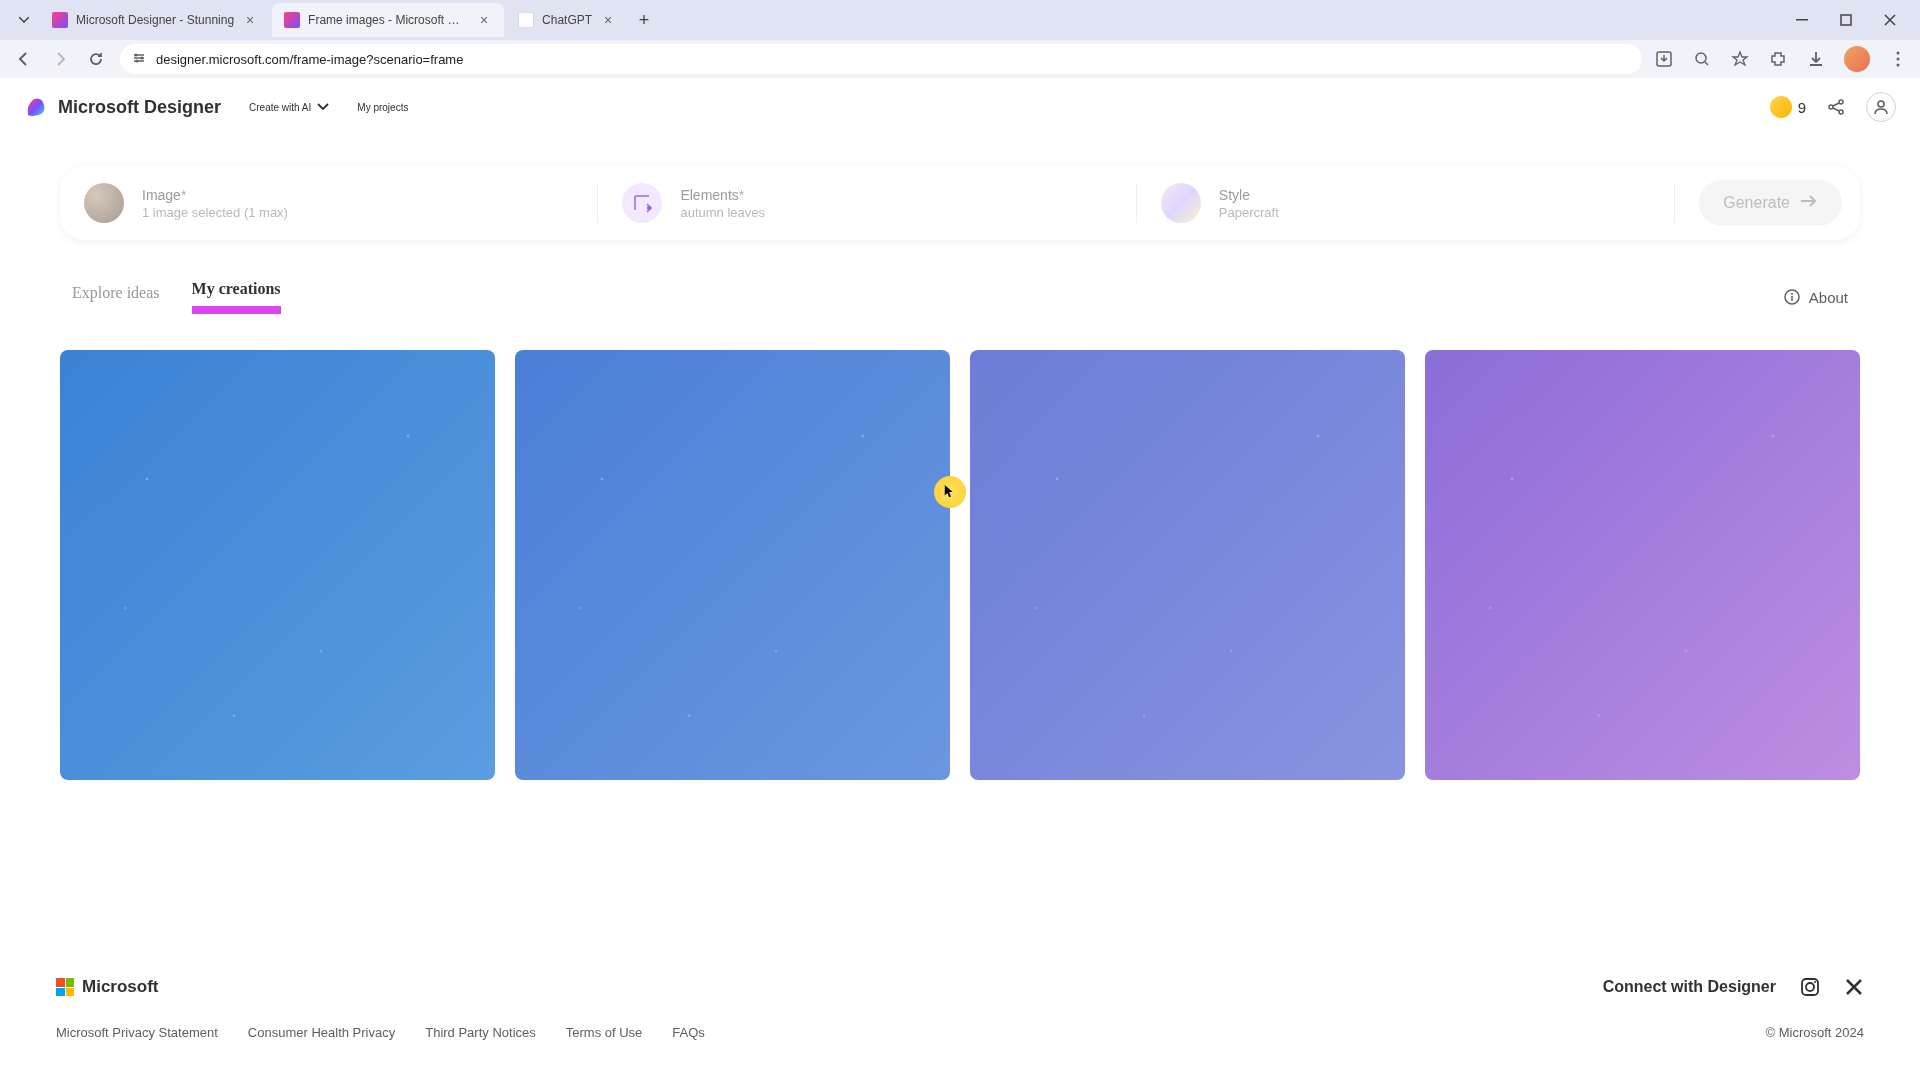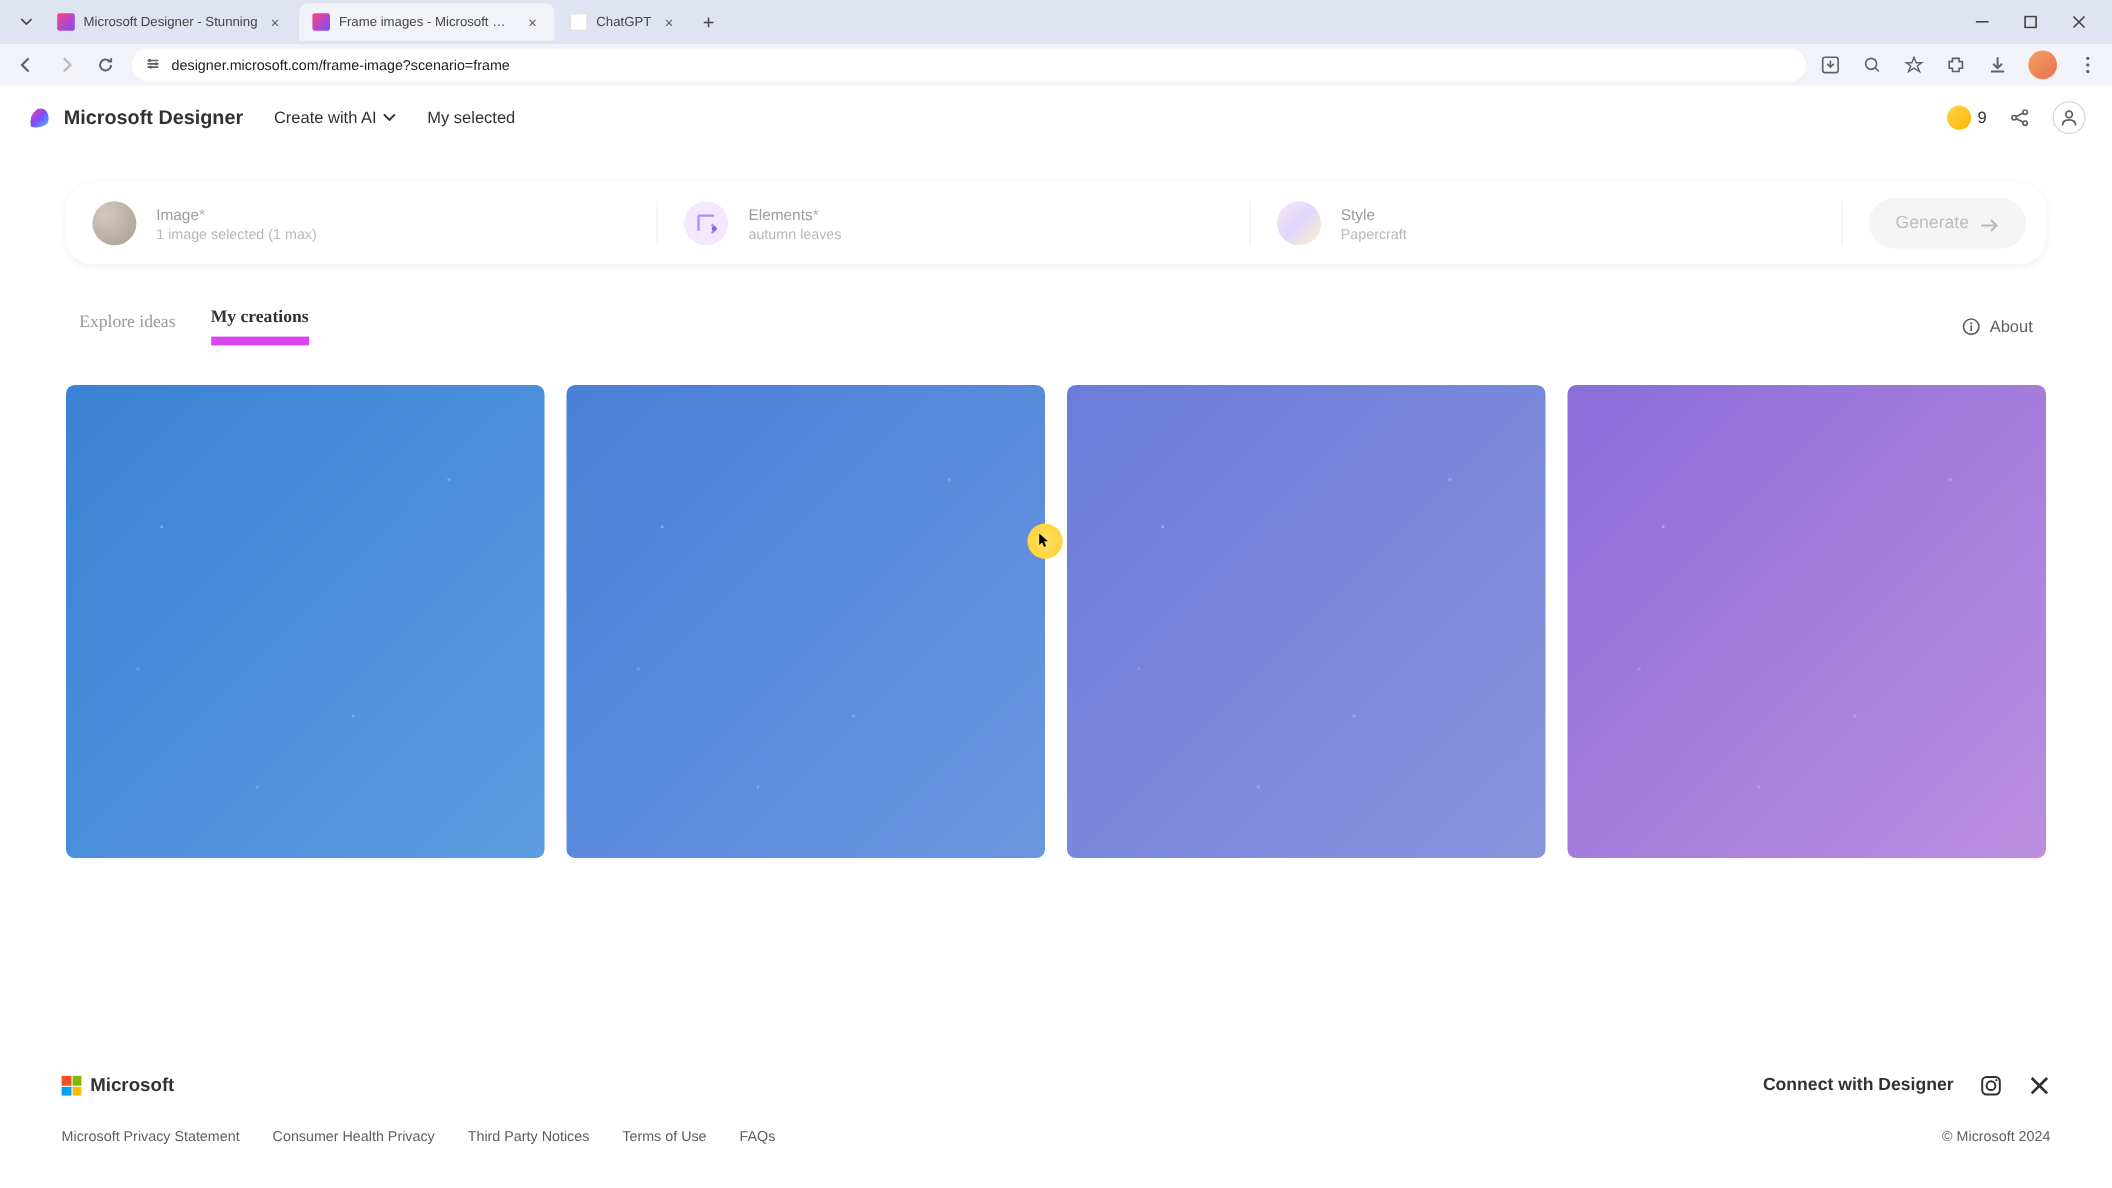--- a/index.html
+++ b/index.html
@@ -25,40 +25,40 @@
 .url-text { font-size: 13px; color: #202124; }
 .toolbar-icons { display: flex; gap: 18px; align-items: center; }
 .toolbar-icon { width: 20px; height: 20px; color: #5f6368; display: flex; align-items: center; justify-content: center; }
 .avatar { width: 26px; height: 26px; border-radius: 50%; background: linear-gradient(135deg,#f4a261,#e76f51); }
 
 
 .page { background: #fff; height: calc(1080px - 78px); overflow: hidden; position: relative; }
 .header { height: 58px; display: flex; align-items: center; padding: 0 24px; }
 .logo { width: 24px; height: 24px; margin-right: 10px; }
 .brand { font-size: 18px; font-weight: 600; color: #323130; margin-right: 28px; }
-.nav-item { font-size: 15px; color: #323130; display: flex; align-items: center; gap: 6px; margin-right: 28px; cursor: pointer; }
+.nav-item { font-size: 10px; color: #323130; display: flex; align-items: center; gap: 6px; margin-right: 28px; cursor: pointer; }
 .header-right { margin-left: auto; display: flex; align-items: center; gap: 20px; }
 .coin { display: flex; align-items: center; gap: 6px; }
 .coin-icon { width: 22px; height: 22px; border-radius: 50%; background: linear-gradient(135deg,#ffd54f,#ffb300); }
 .coin-count { font-size: 15px; color: #323130; }
 .header-icon { width: 20px; height: 20px; color: #605e5c; }
 .profile-icon { width: 30px; height: 30px; border-radius: 50%; border: 1px solid #d1d1d1; display: flex; align-items: center; justify-content: center; color: #605e5c; }
 
 .input-bar { margin: 30px 60px 0; background: #fff; border-radius: 24px; box-shadow: 0 2px 8px rgba(0,0,0,0.06); display: flex; align-items: center; padding: 14px 18px 14px 24px; gap: 24px; }
 .input-section { flex: 1; display: flex; align-items: center; gap: 18px; padding-right: 20px; border-right: 1px solid #eee; }
 .input-section:last-of-type { border-right: none; }
 .input-thumb { width: 40px; height: 40px; border-radius: 50%; flex-shrink: 0; }
 .thumb-image { background: radial-gradient(circle at 30% 30%, #d4c9bc, #a89d90); }
 .thumb-elements { background: #f3e8ff; display: flex; align-items: center; justify-content: center; color: #8b5cf6; font-size: 18px; }
 .thumb-style { background: linear-gradient(135deg,#fce7f3,#ddd6fe,#fef3c7); }
 .input-labels { display: flex; flex-direction: column; gap: 2px; }
 .input-title { font-size: 14px; color: #9b9b9b; }
 .input-title .ast { color: #c9a5a5; }
 .input-sub { font-size: 13px; color: #b8b8b8; }
-.generate-btn { padding: 14px 24px; border-radius: 28px; background: #f5f5f5; color: #bdbdbd; font-size: 16px; font-weight: 500; display: flex; align-items: flex-end; gap: 10px; }
+.generate-btn { padding: 14px 24px; border-radius: 28px; background: #f5f5f5; color: #bdbdbd; font-size: 16px; font-weight: 500; display: flex; align-items: flex-start; gap: 10px; }
 
 .tabs-row { display: flex; align-items: center; padding: 40px 72px 0; }
 .content-tab { font-size: 16px; color: #999; margin-right: 32px; padding-bottom: 8px; font-family: Liberation Serif, serif; }
 .content-tab.active { color: #323130; font-weight: 600; border-bottom: 8px solid #d946ef; }
 .about-link { margin-left: auto; display: flex; align-items: center; gap: 8px; color: #605e5c; font-size: 15px; }
 
 .cards { display: flex; gap: 20px; padding: 36px 60px 0; }
 .card { flex: 1; height: 430px; border-radius: 8px; position: relative; overflow: hidden; }
 .card1 { background: linear-gradient(135deg,#3b82d4 0%,#4a8fd9 50%,#5b9de0 100%); }
 .card2 { background: linear-gradient(135deg,#4a7fd6 0%,#5a8bdb 50%,#6b97e0 100%); }
@@ -202,21 +202,21 @@
         </defs>
       </svg>
     <span class="brand">Microsoft Designer</span>
     <div class="nav-item">
       <span>Create with AI</span>
       <svg width="12" height="8" viewBox="0 0 12 8">
           <path d="M1 1 L6 6 L11 1" stroke="#323130" fill="none" stroke-width="1.8"></path>
         </svg>
     </div>
     <div class="nav-item">
-      <span>My selected</span>
+      <span>My projects</span>
     </div>
     <div class="header-right">
       <div class="coin">
         <div class="coin-icon"></div>
         <span class="coin-count">9</span>
       </div>
       <div class="header-icon"><svg width="20" height="20" viewBox="0 0 20 20">
             <circle cx="5" cy="10" r="2" stroke="#605e5c" fill="none" stroke-width="1.5"></circle>
             <circle cx="15" cy="5" r="2" stroke="#605e5c" fill="none" stroke-width="1.5"></circle>
             <circle cx="15" cy="15" r="2" stroke="#605e5c" fill="none" stroke-width="1.5"></circle>

